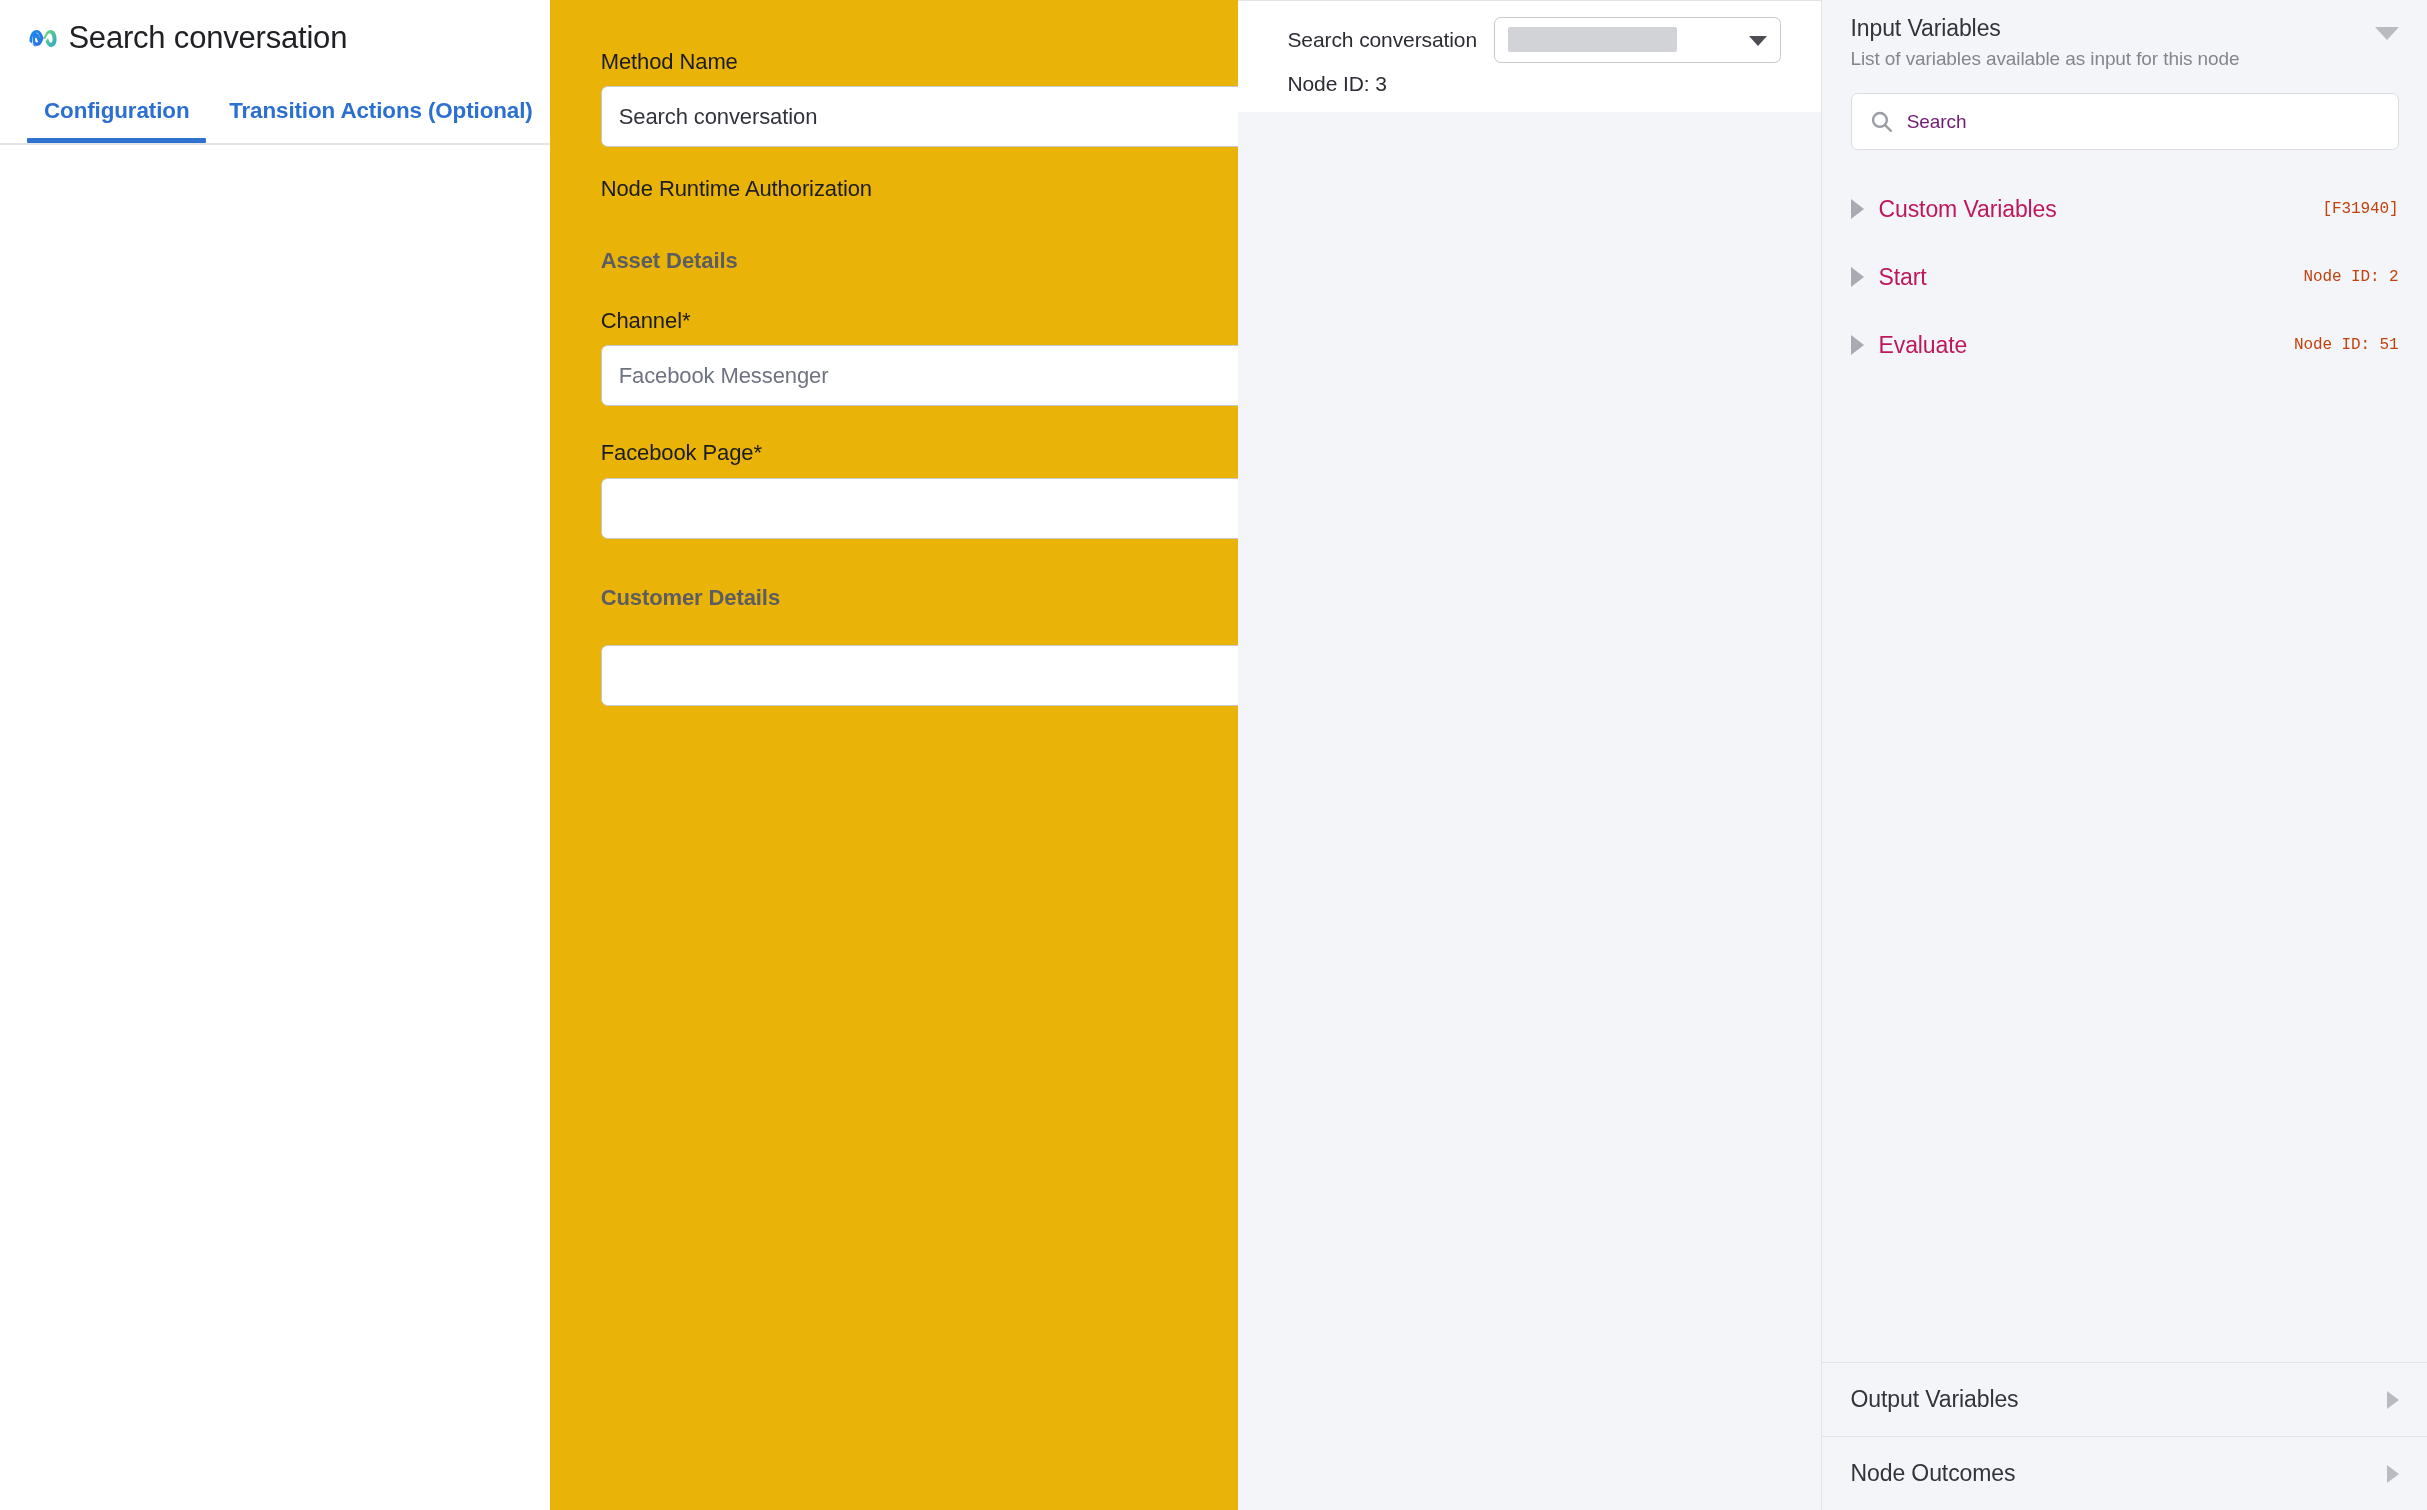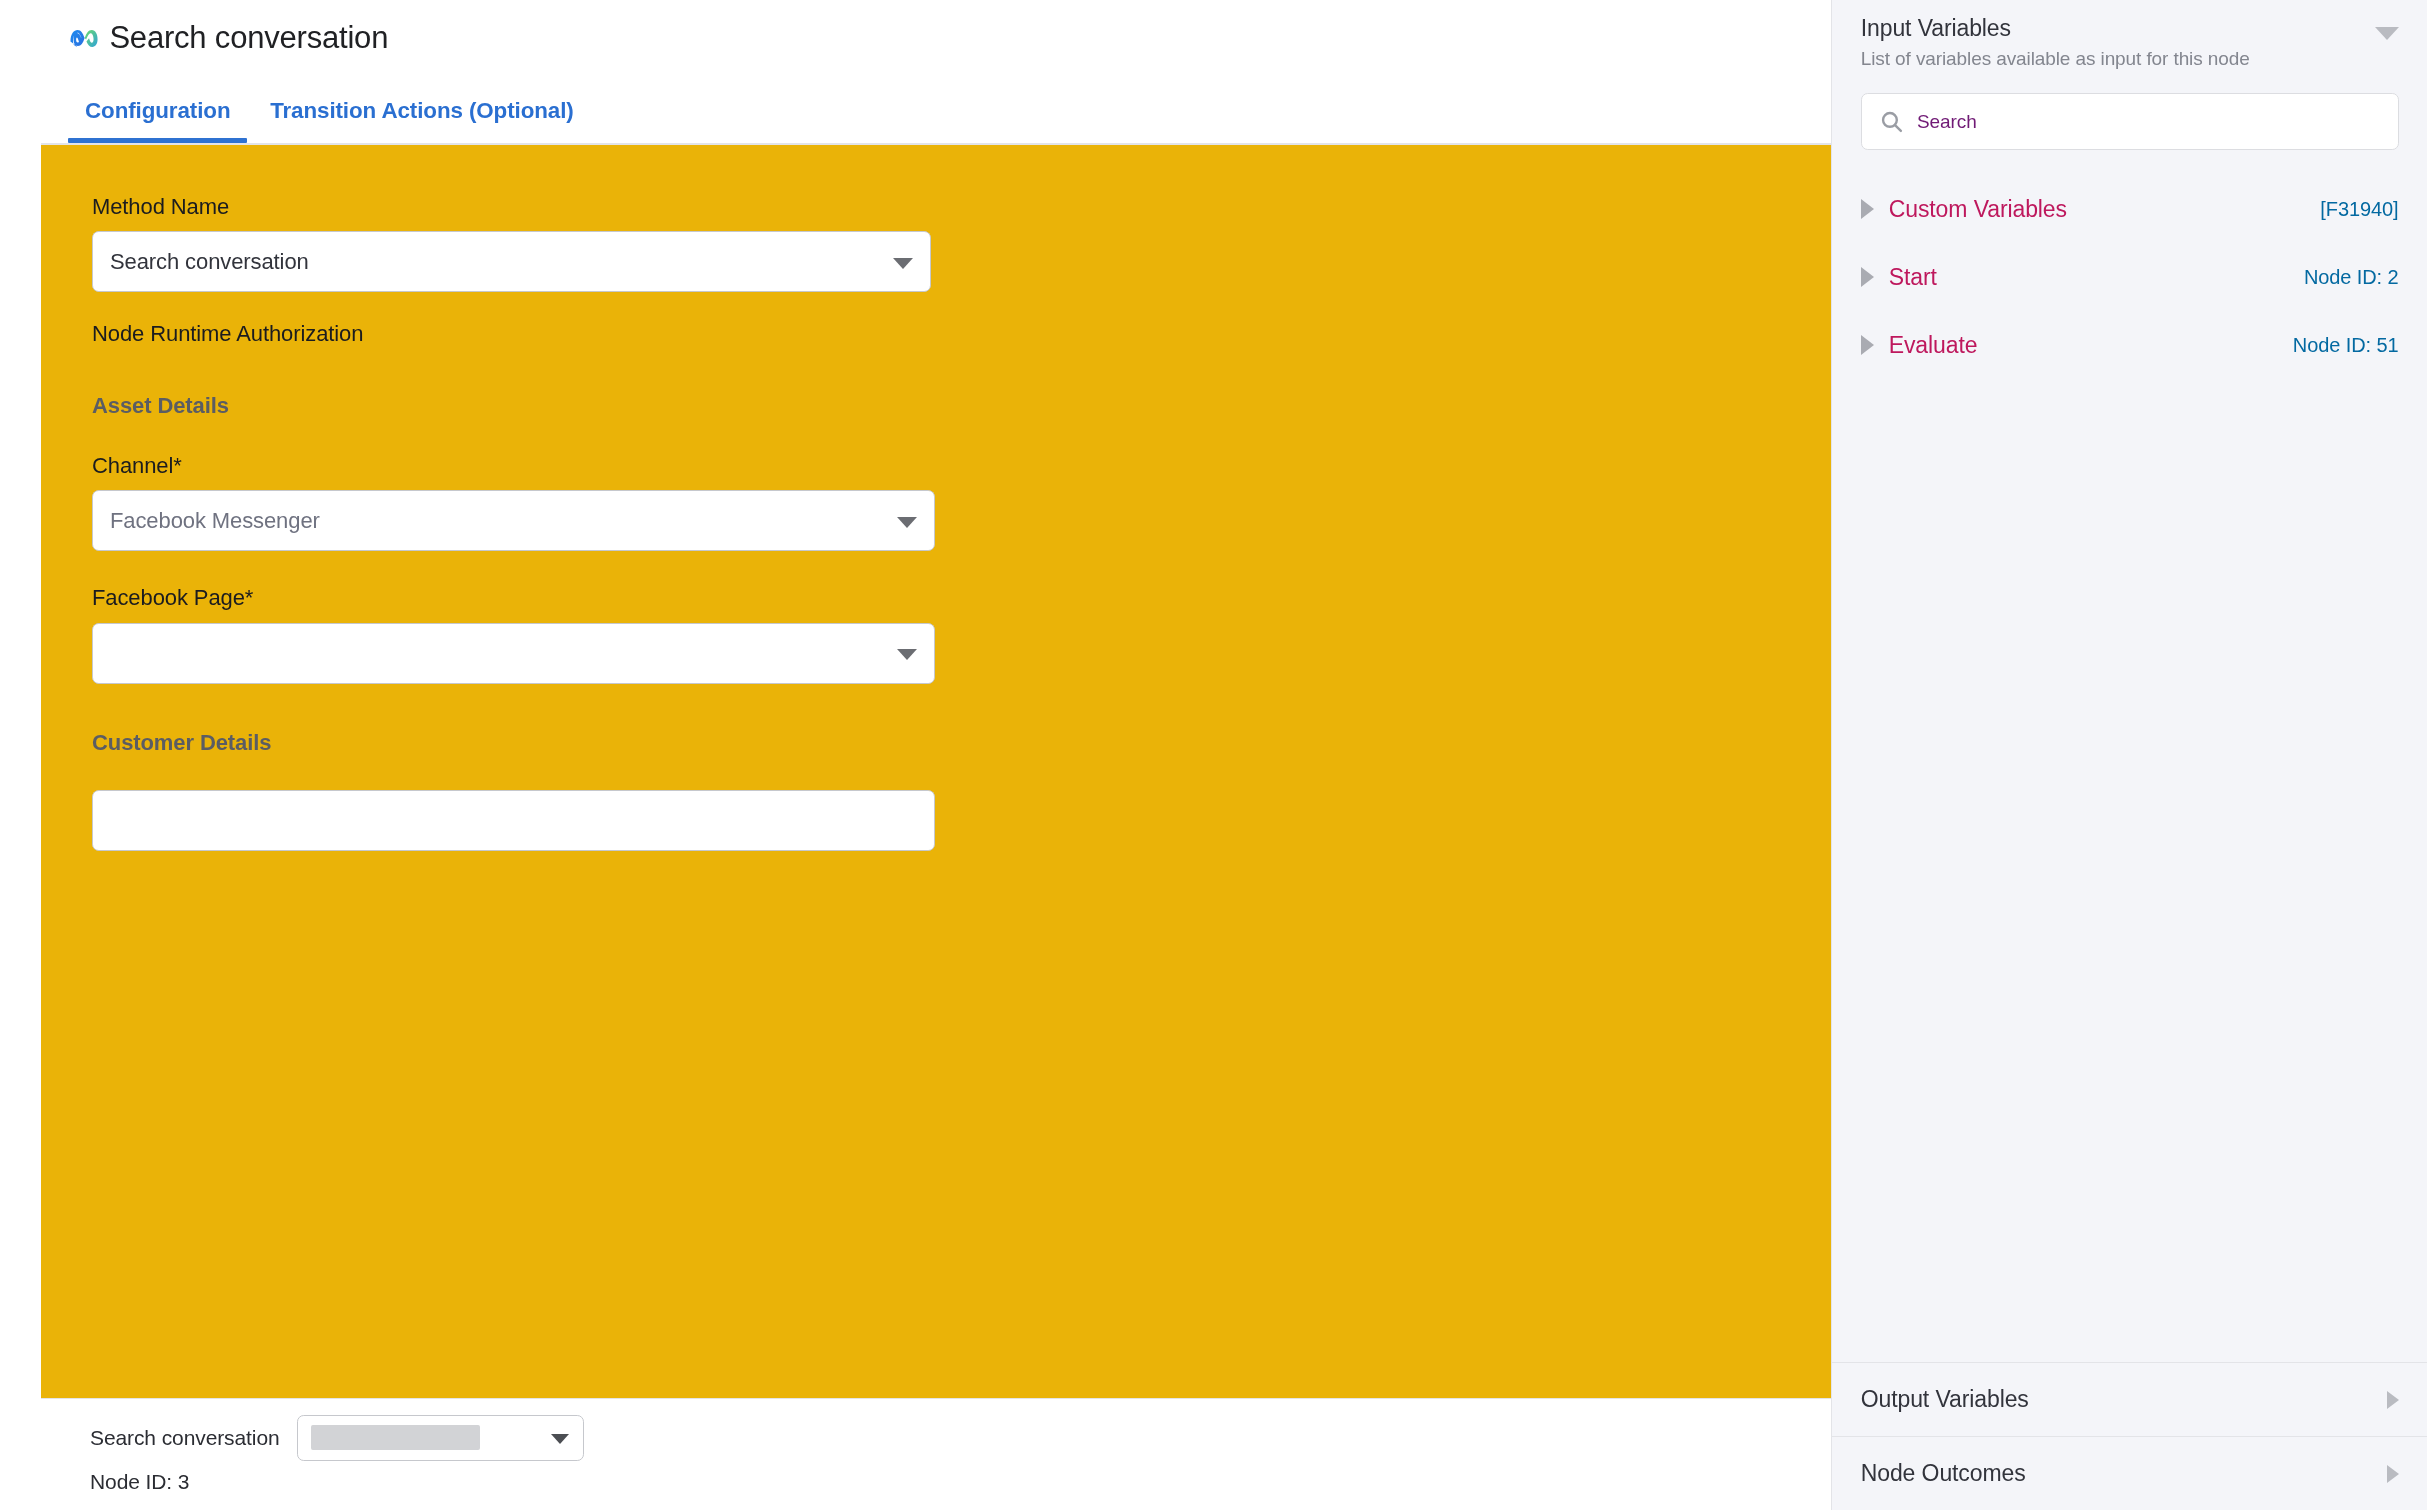--- a/index.html
+++ b/index.html
@@ -7,24 +7,23 @@
     width: 2427px; height: 1510px;
     font-family: "Liberation Sans", sans-serif;
     background: #ffffff;
     overflow: hidden;
   }
   #app { position: relative; width: 2427px; height: 1510px; display: flex; }
 
   
   .main-panel {
     width: 1821px; height: 1510px;
-    display: flex; flex-direction: column;
+    display: flex; 
     background: #f4f5f9;
     position: relative;
-    margin-left: 41px;
   }
 
   
   .main-header {
     background: #ffffff;
     padding: 0;
     flex: 0 0 auto;
     position: relative;
   }
   .title-row {
@@ -164,21 +163,21 @@
     display: flex; align-items: center; height: 68px; cursor: pointer;
   }
   .tri-right {
     width: 0; height: 0; flex: 0 0 auto; margin-right: 15px;
     border-top: 10.5px solid transparent;
     border-bottom: 10.5px solid transparent;
     border-left: 13.3px solid #a9abb2;
   }
   .var-name { font-size: 23px; color: #be185d; letter-spacing: -0.1px; }
   .var-id {
-    margin-left: auto; font-size: 20px; color: #0369a1; letter-spacing: -0.1px;
+    margin-left: auto; font-size: 16px; color: #c2410c; letter-spacing: -0.1px; font-family: Liberation Mono, monospace;
   }
   .sb-bottom { flex: 0 0 auto; }
   .sb-collapsed {
     height: 74px; display: flex; align-items: center;
     padding: 0 28.5px; border-top: 1.9px solid #e3e4e8; cursor: pointer;
   }
   .sb-collapsed .lbl { font-size: 23px; color: #32343c; letter-spacing: -0.1px; }
   .sb-collapsed .tri-right {
     margin-right: 0; margin-left: auto;
     border-left-color: #b9bbc1;

